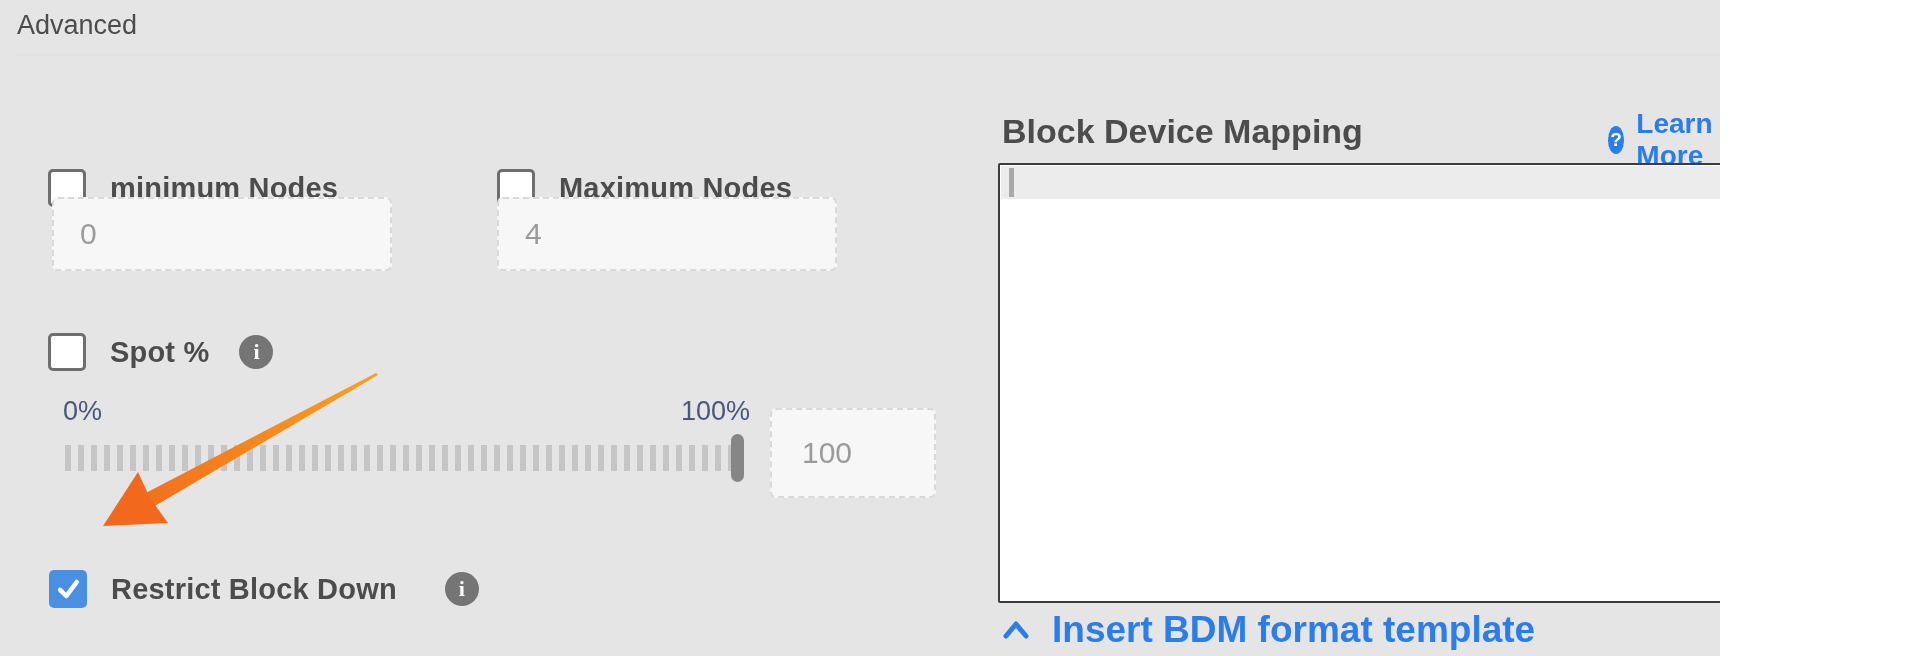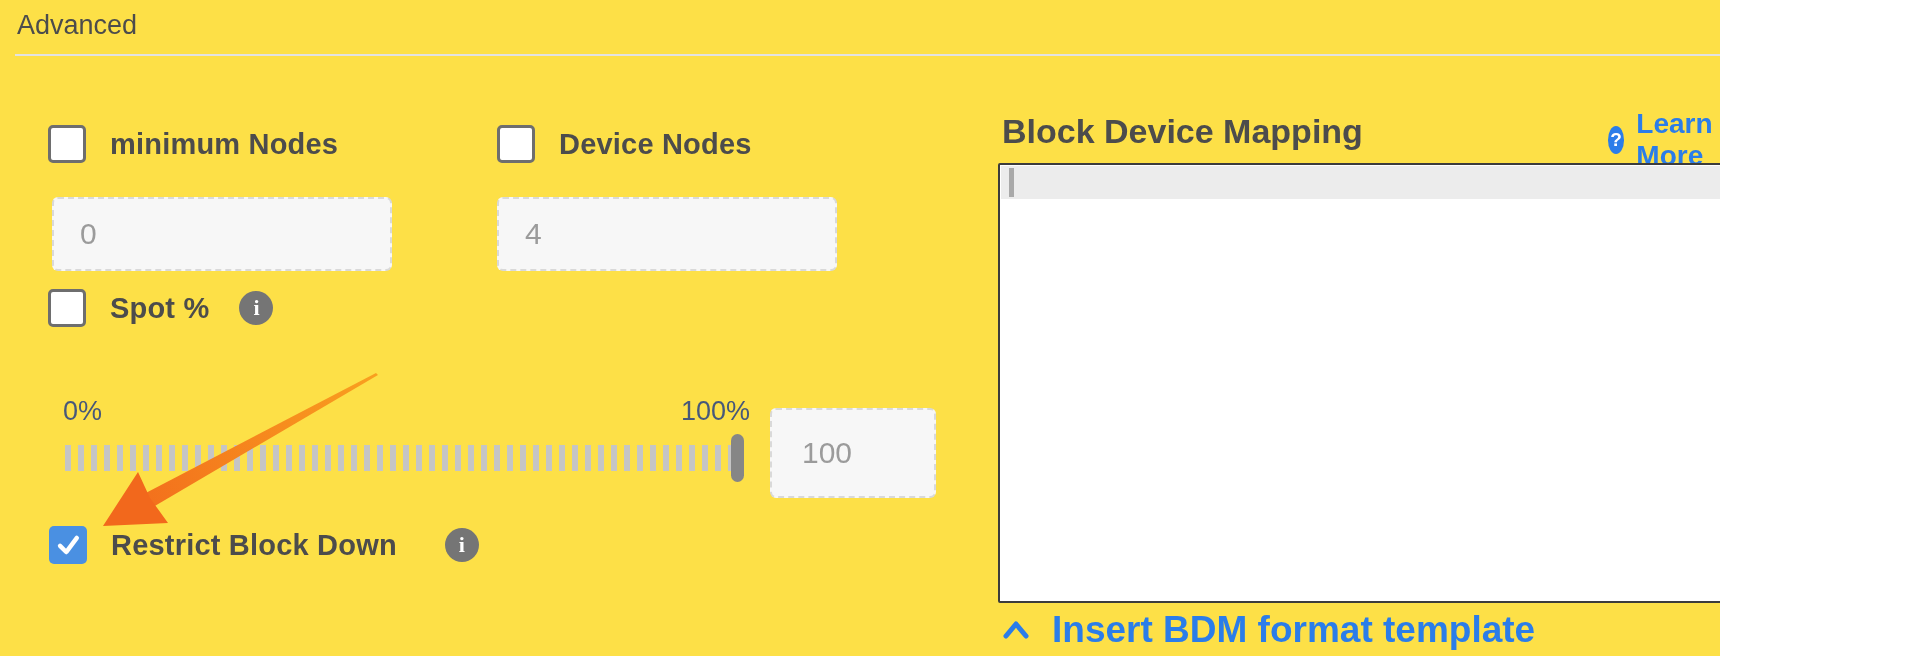--- a/index.html
+++ b/index.html
@@ -1,26 +1,26 @@
 <!DOCTYPE html>
 <html><head>
 <meta charset="utf-8">
 <style>
   html,body{margin:0;padding:0;background:#fff;}
   .page{
-    position:relative;width:1720px;height:656px;background:#fde047;
+    position:relative;width:1720px;height:656px;background:#e5e5e5;
     font-family:"Liberation Sans",sans-serif;overflow:hidden;
   }
   
   .adv-title{position:absolute;left:17px;top:10px;font-size:27px;color:#4c4c4c;font-weight:400;}
   .header-chevron{position:absolute;left:1838px;top:10px;width:30px;height:22px;cursor:pointer;}
   .divider{position:absolute;left:15px;top:54px;width:1892px;height:0;border-top:2px solid #e2e2e2;}
 
   
-  .check-row{position:absolute;display:flex;align-items:center;gap:24px;}
+  .check-row{position:absolute;display:flex;align-items:center;gap:24px;margin-top:44px;}
   .checkbox{width:38px;height:38px;box-sizing:border-box;border:3px solid #6e6e6e;border-radius:5px;background:#fff;cursor:pointer;flex:0 0 auto;}
   .checkbox.checked{border:none;background:#4a90e2;display:flex;align-items:center;justify-content:center;}
   .check-label{font-size:29px;font-weight:700;color:#4c4c4c;letter-spacing:.2px;}
   .info-icon{width:34px;height:34px;border-radius:50%;background:#757575;color:#fff;display:flex;align-items:center;justify-content:center;
     font-family:"Liberation Serif",serif;font-weight:700;font-size:22px;margin-left:6px;cursor:pointer;}
 
   .dashed-input{position:absolute;box-sizing:border-box;background:#f7f7f7;border:2px dashed #d9d9d9;border-radius:6px;
     font-family:"Liberation Sans",sans-serif;font-size:30px;color:#9b9b9b;padding:0 0 0 26px;outline:none;}
 
   
@@ -58,21 +58,21 @@
     </svg>
   </div>
   <div class="divider"></div>
 
   <div class="check-row" style="left:48px;top:125px;">
     <div class="checkbox"></div>
     <div class="check-label">minimum Nodes</div>
   </div>
   <div class="check-row" style="left:497px;top:125px;">
     <div class="checkbox"></div>
-    <div class="check-label">Device Nodes</div>
+    <div class="check-label">Maximum Nodes</div>
   </div>
 
   <input class="dashed-input" style="left: 52px; top: 197px; width: 340px; height: 74px;" value="0">
   <input class="dashed-input" style="left: 497px; top: 197px; width: 340px; height: 74px;" value="4">
 
   <div class="check-row" style="left:48px;top:289px;">
     <div class="checkbox"></div>
     <div class="check-label">Spot %</div>
     <div class="info-icon">
       <span>i</span>

